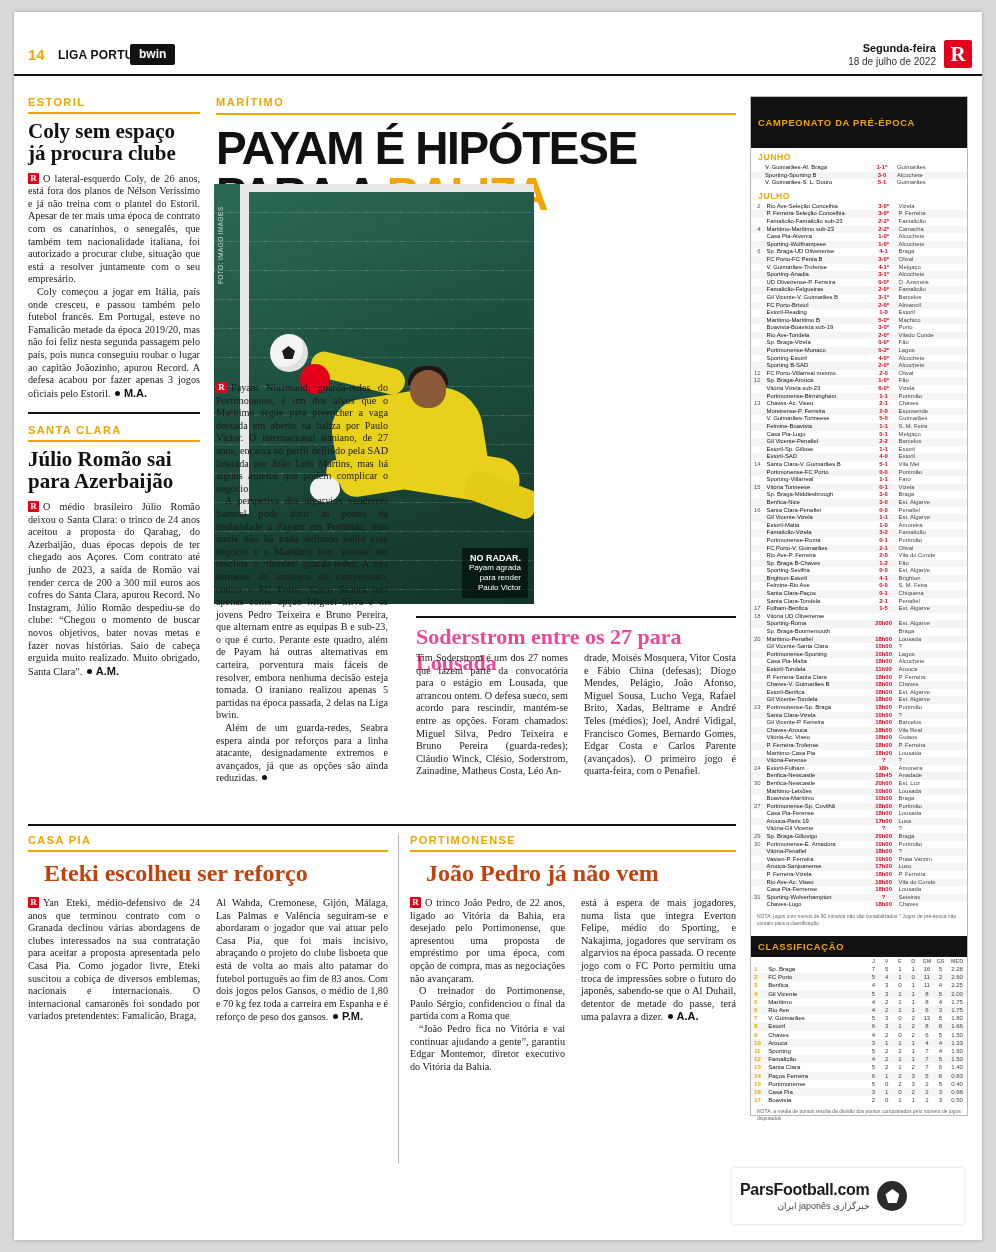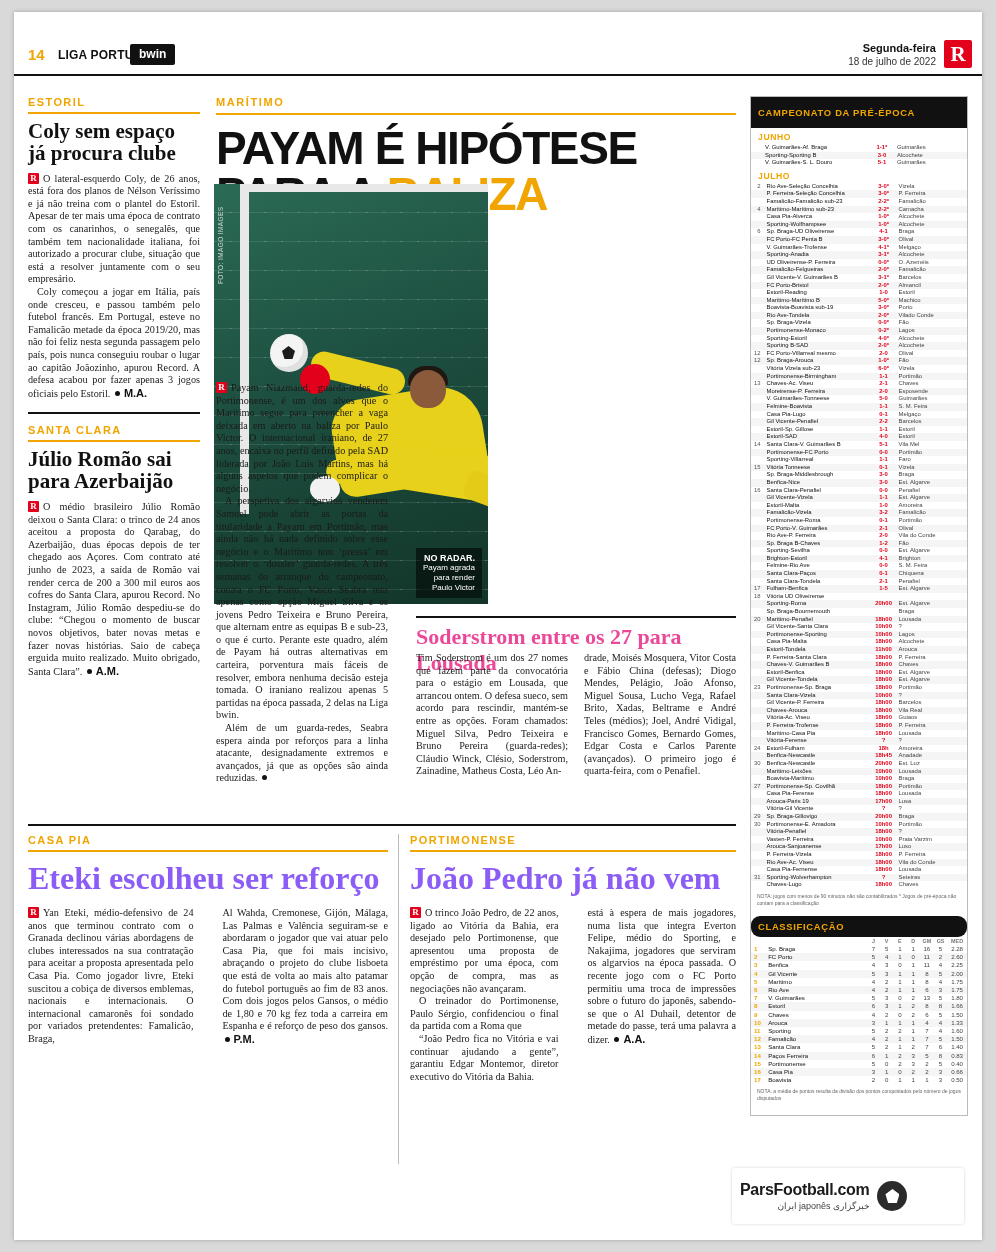--- a/index.html
+++ b/index.html
@@ -88,21 +88,21 @@
   }
   .main-title .hl { color:#f0a500; }
   .lede {
     font-family:"Liberation Serif",serif; font-weight:700; font-size:13.2px;
     line-height:16px; color:#111; margin-top:14px; width:172px;
   }
   .byline { font-family:"Liberation Sans",sans-serif; font-weight:700; font-size:8.4px;
             letter-spacing:.6px; color:#111; margin-top:12px; }
 
   .photo {
-    position:absolute; left:200px; top:172px; width:274px; height:420px;
+    position:absolute; left:200px; top:172px; width:320px; height:420px;
     background:linear-gradient(160deg,#2b6b55 0%, #1d4f40 45%, #123528 100%);
     overflow:hidden;
   }
   .photo .credit {
     position:absolute; left:3px; top:100px; transform:rotate(-90deg);
     transform-origin:left top; font-family:"Liberation Sans",sans-serif;
     font-size:6.5px; color:#cfd8d4; letter-spacing:.4px; white-space:nowrap;
   }
   .net {
     position:absolute; inset:0;
@@ -163,49 +163,49 @@
     position:absolute; left:402px; top:612px; width:320px;
     font-family:"Liberation Serif",serif; font-weight:700; font-size:22px; color:#ec4899;
   }
   .sub-cols { position:absolute; left:402px; top:640px; width:320px; display:flex; gap:16px; }
   .sub-cols .c { width:152px; }
 
   
   .bottom-rule { position:absolute; left:14px; top:812px; width:708px; border-top:2px solid #111; }
   .bot-left { position:absolute; left:14px; top:822px; width:360px; }
   .bot-right { position:absolute; left:396px; top:822px; width:326px; }
-  .bot-head { font-family:"Liberation Serif",serif; font-weight:700; font-size:32px; color:#8b5cf6; margin:8px 0 10px; }
-  .two-col { display:flex; gap:29px; }
+  .bot-head { font-family:"Liberation Serif",serif; font-weight:700; font-size:24px; color:#c2410c; margin:8px 16px 10px; }
+  .two-col { display:flex; gap:16px; }
   .two-col .c { flex:1; }
   .vline { position:absolute; left:384px; top:822px; width:1px; height:330px; background:#bbb; }
 
   
   .rail {
     position:absolute; left:736px; top:84px; width:218px; height:1020px;
     border:1px solid #bbb; background:#fff;
   }
   .rail-head {
     background:#111; color:#f0a500; font-family:"Liberation Sans",sans-serif; font-weight:700;
-    font-size:9.4px; letter-spacing:.7px; padding:10px 7px;
+    font-size:9.4px; letter-spacing:.7px; padding:20px 7px;
   }
   .month {
     font-family:"Liberation Sans",sans-serif; font-weight:700; font-size:8.6px; color:#f0a500;
     padding:4px 7px 2px; letter-spacing:.6px;
   }
   table.fx { width:100%; border-collapse:collapse; font-family:"Liberation Sans",sans-serif; }
   table.fx td { font-size:5.9px; line-height:7.6px; color:#111; padding:0 3px; white-space:nowrap; overflow:hidden; }
   table.fx td.d { width:11px; color:#555; text-align:right; }
   table.fx td.m { width:108px; }
   table.fx td.sc { width:24px; text-align:center; font-weight:700; color:#e2001a; }
   table.fx td.v { color:#444; }
   table.fx tr:nth-child(even) td { background:#f5f5f5; }
 
   .clas-head {
     background:#111; color:#f0a500; font-family:"Liberation Sans",sans-serif; font-weight:700;
-    font-size:9.4px; letter-spacing:.7px; padding:5px 7px; margin-top:6px;border-radius:9px;
+    font-size:9.4px; letter-spacing:.7px; padding:5px 7px; margin-top:6px;
   }
   table.cl { width:100%; border-collapse:collapse; font-family:"Liberation Sans",sans-serif; }
   table.cl th { font-size:5.4px; color:#777; font-weight:700; padding:1px 2px; }
   table.cl td { font-size:6.1px; line-height:8.2px; color:#111; padding:0 3px; }
   table.cl td.pos { width:10px; color:#f0a500; font-weight:700; }
   table.cl td.tm { width:92px; }
   table.cl td.n { width:12px; text-align:center; color:#444; }
   table.cl tr:nth-child(even) td { background:#f5f5f5; }
   .rail-note { font-family:"Liberation Sans",sans-serif; font-size:5px; color:#666; padding:4px 6px; line-height:6.5px; }
 

